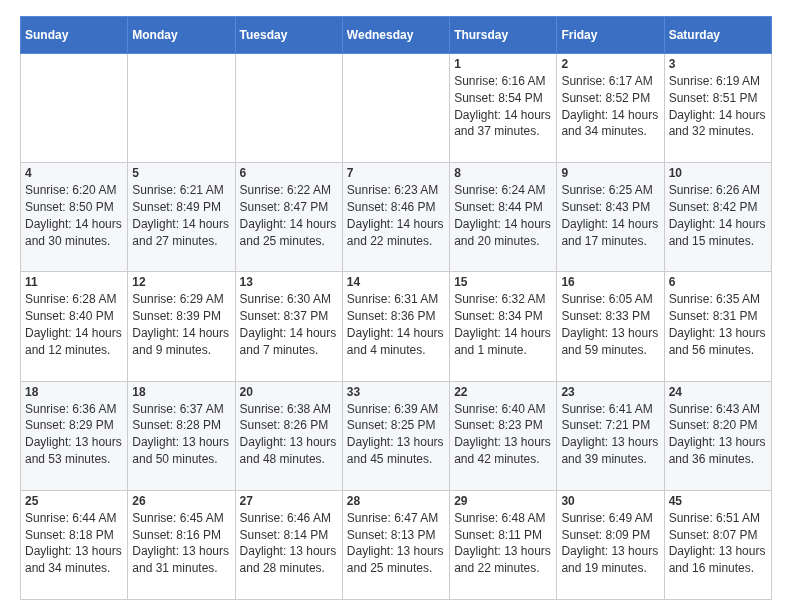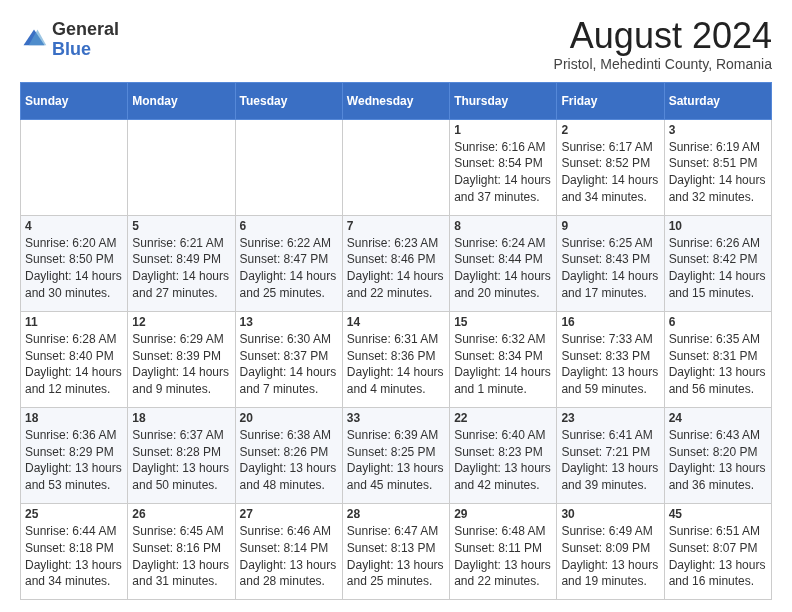--- a/index.html
+++ b/index.html
@@ -90,36 +90,20 @@
       font-size: 12px;
       line-height: 1.4;
       color: #333;
     }
     .empty-cell { background: #fff !important; }
   </style>
 </head>
 <body>
 
 <div class="page">
-  <div class="header">
-    <div class="logo">
-      <svg class="logo-icon" viewBox="0 0 32 32">
-        <polygon points="16,4 28,22 4,22" fill="#3a6fc4"></polygon>
-        <polygon points="20,4 30,22 10,22" fill="#5ba0d0" opacity="0.6"></polygon>
-      </svg>
-      <div class="logo-text">
-        <span class="logo-general">General</span><br>
-        <span class="logo-blue">Blue</span>
-      </div>
-    </div>
-    <div class="title-block">
-      <div class="month-title">August 2024</div>
-      <div class="subtitle">Pristol, Mehedinti County, Romania</div>
-    </div>
-  </div>
 
   <table class="calendar">
     <thead>
       <tr>
         <th>Sunday</th>
         <th>Monday</th>
         <th>Tuesday</th>
         <th>Wednesday</th>
         <th>Thursday</th>
         <th>Friday</th>
@@ -236,21 +220,21 @@
           </td>
           <td>
             <span class="day-num">15</span>
             <div class="day-info">Sunrise: 6:32 AM
 Sunset: 8:34 PM
 Daylight: 14 hours
 and 1 minute.</div>
           </td>
           <td>
             <span class="day-num">16</span>
-            <div class="day-info">Sunrise: 7:33 AM
+            <div class="day-info">Sunrise: 6:05 AM
 Sunset: 8:33 PM
 Daylight: 13 hours
 and 59 minutes.</div>
           </td>
           <td>
             <span class="day-num">6</span>
             <div class="day-info">Sunrise: 6:35 AM
 Sunset: 8:31 PM
 Daylight: 13 hours
 and 56 minutes.</div>

